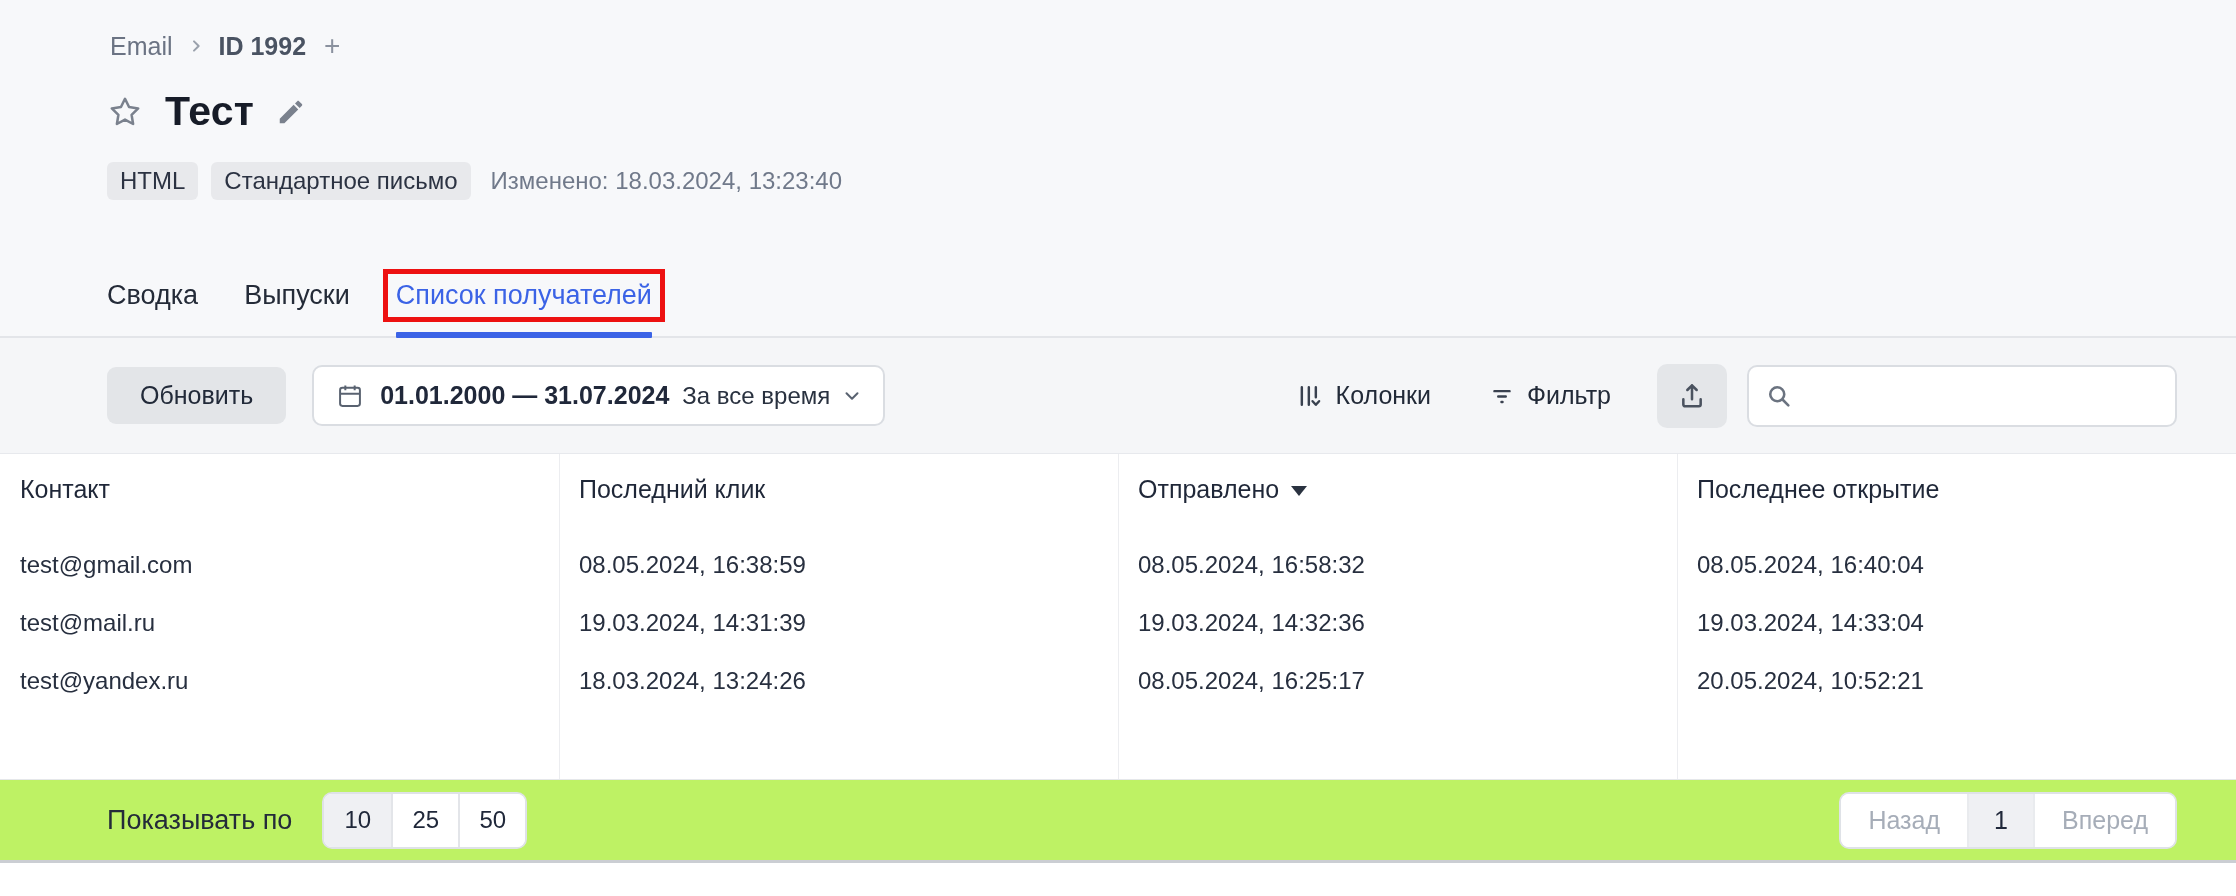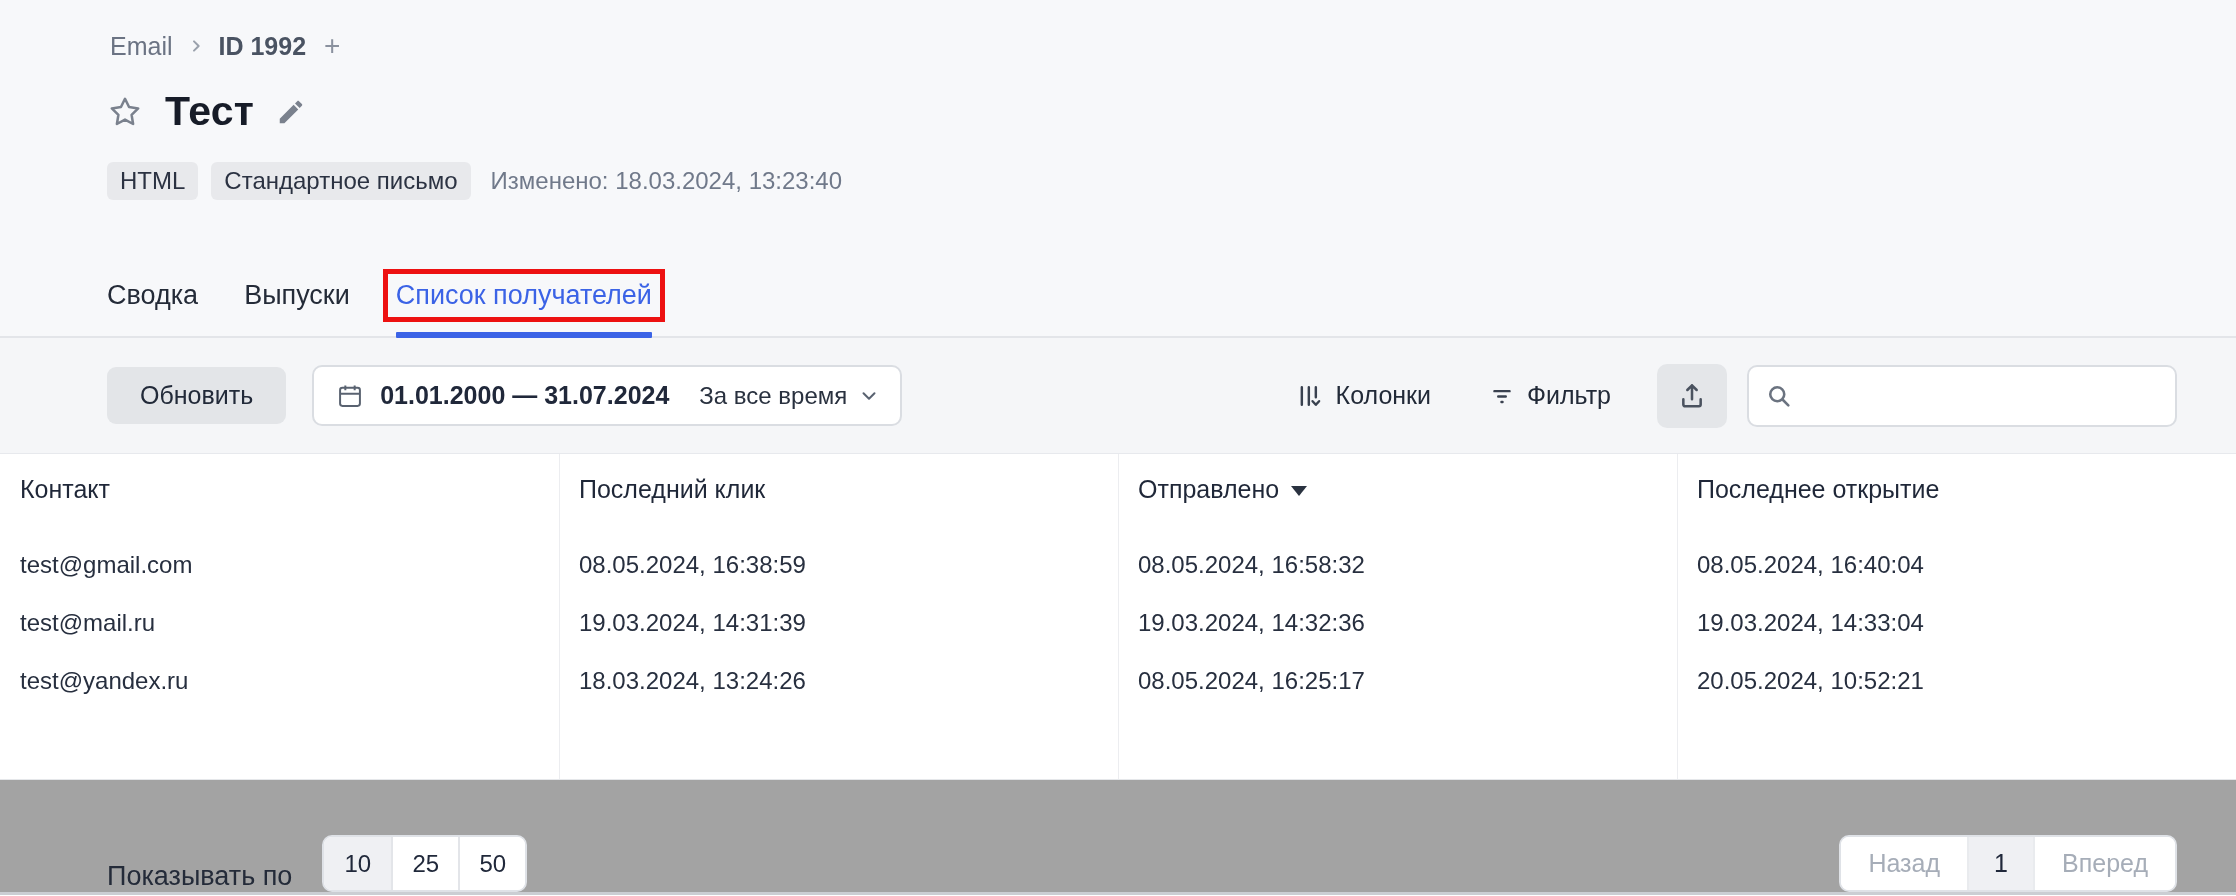--- a/index.html
+++ b/index.html
@@ -36,40 +36,40 @@
   .tab.active .tab-label { color:#3b63e6; }
   .tab .bar { display:none; }
   .tab.active .bar { display:block; position:absolute; left:0; right:0; bottom:-2px; height:6px; background:#3b63e6; border-radius:1px; }
   .annotation { position:absolute; top:-11px; left:-13px; right:-13px; bottom:14px; border:5px solid #ed1111; pointer-events:none; }
 
   
   .toolbar { height:116px; background:#f5f6f8; border-bottom:1px solid #e7e9ed; display:flex; align-items:center; padding:0 59px 0 107px; }
   .btn-refresh { height:57px; padding:0 33px; background:#e3e5e8; border-radius:9px; font-size:25px; font-weight:500; color:#222a39; display:flex; align-items:center; cursor:pointer; }
   .date-control { margin-left:26px; height:61px; background:#fff; border:2px solid #dadde2; border-radius:10px; display:flex; align-items:center; padding:0 20px 0 22px; cursor:pointer; }
   .date-text { font-size:25px; font-weight:600; color:#20283a; margin-left:16px; white-space:nowrap; }
-  .period { display:flex; align-items:center; gap:11px; margin-left:30px; font-size:24px; color:#29313f; }
+  .period { display:flex; align-items:center; gap:11px; margin-left:13px; font-size:24px; color:#29313f; }
   .toolbar-spacer { flex:1; }
   .tool-link { display:flex; align-items:center; gap:12px; font-size:25px; color:#222a38; font-weight:500; cursor:pointer; white-space:nowrap; }
   .tool-link.filter { margin-left:58px; }
   .export-btn { margin-left:46px; width:70px; height:64px; background:#e4e6e9; border-radius:10px; display:flex; align-items:center; justify-content:center; cursor:pointer; }
   .search-box { margin-left:20px; width:430px; height:62px; background:#fff; border:2px solid #dadde2; border-radius:10px; display:flex; align-items:center; padding:0 16px; gap:10px; }
   .search-box input { border:none; outline:none; flex:1; font-size:24px; background:transparent; font-family:inherit; color:#232b3a; min-width:0; }
 
   
   .table-section { height:325px; background:#fff; position:relative; }
   .divider-v { position:absolute; top:0; bottom:0; width:1px; background:#ecedf0; }
   .dv1{ left:25%; } .dv2{ left:50%; } .dv3{ left:75%; }
   .thead { display:grid; grid-template-columns:repeat(4,1fr); height:70px; align-items:center; font-size:25px; color:#1f2738; }
   .cell { padding-left:20px; }
   .sort-caret { display:inline-block; width:0; height:0; border-left:8px solid transparent; border-right:8px solid transparent; border-top:10px solid #2a3240; margin-left:12px; vertical-align:2px; }
   .tbody { padding-top:12px; }
   .trow { display:grid; grid-template-columns:repeat(4,1fr); height:58px; align-items:center; font-size:24px; color:#272f3f; cursor:pointer; }
 
   
-  .footer { height:116px; background:#a3a3a3; border-top:1px solid #e5e7ea; border-bottom:3px solid #cbced3; display:flex; align-items:flex-end; padding:0 59px 0 107px; }
+  .footer { height:84px; background:#bef264; border-top:1px solid #e5e7ea; border-bottom:3px solid #cbced3; display:flex; align-items:center; padding:0 59px 0 107px; }
   .pagesize-label { font-size:27px; color:#242b39; }
   .segmented { display:flex; background:#fff; border:2px solid #dfe2e7; border-radius:10px; overflow:hidden; height:57px; align-items:stretch; }
   .page-sizes { margin-left:30px; }
   .seg-cell { min-width:67px; display:flex; align-items:center; justify-content:center; font-size:24px; color:#20283a; border-left:2px solid #e3e5e9; cursor:pointer; background:#fff; }
   .seg-cell:first-child { border-left:none; }
   .seg-cell.selected { background:#eff0f3; }
   .pagination { margin-left:auto; }
   .pag-cell { padding:0 27px; display:flex; align-items:center; justify-content:center; font-size:25px; color:#a6adb8; border-left:2px solid #e9ebee; cursor:pointer; background:#fff; }
   .pag-cell:first-child { border-left:none; }
   .pag-cell.current { background:#eff0f3; color:#20283a; min-width:66px; padding:0; font-weight:500; }

